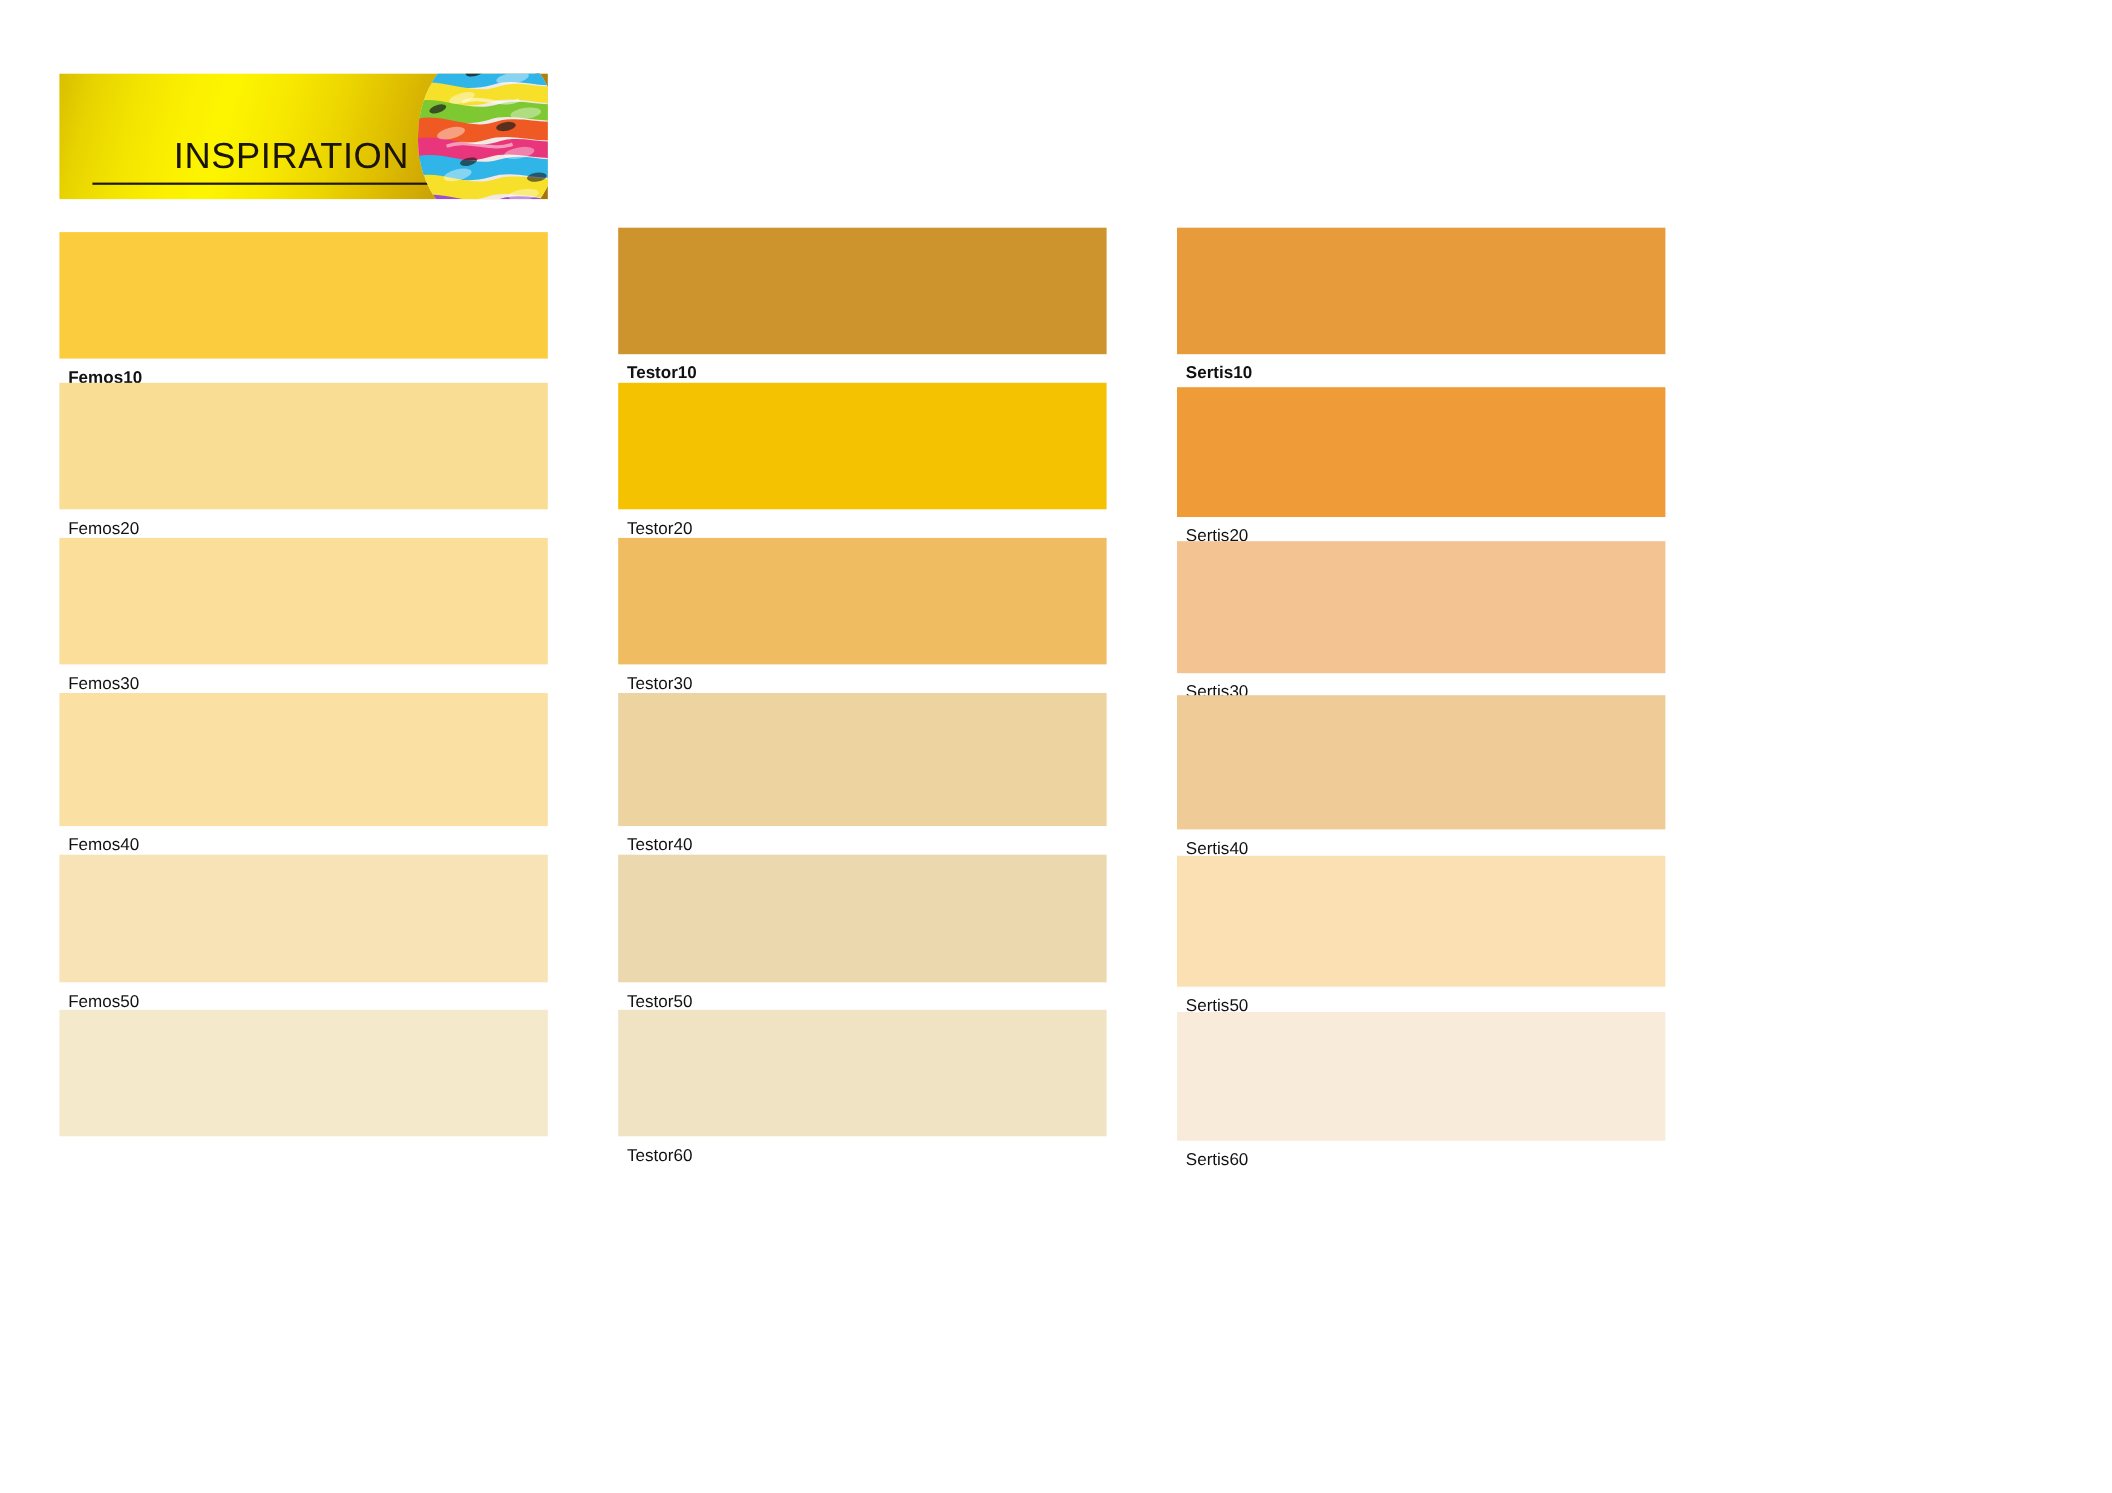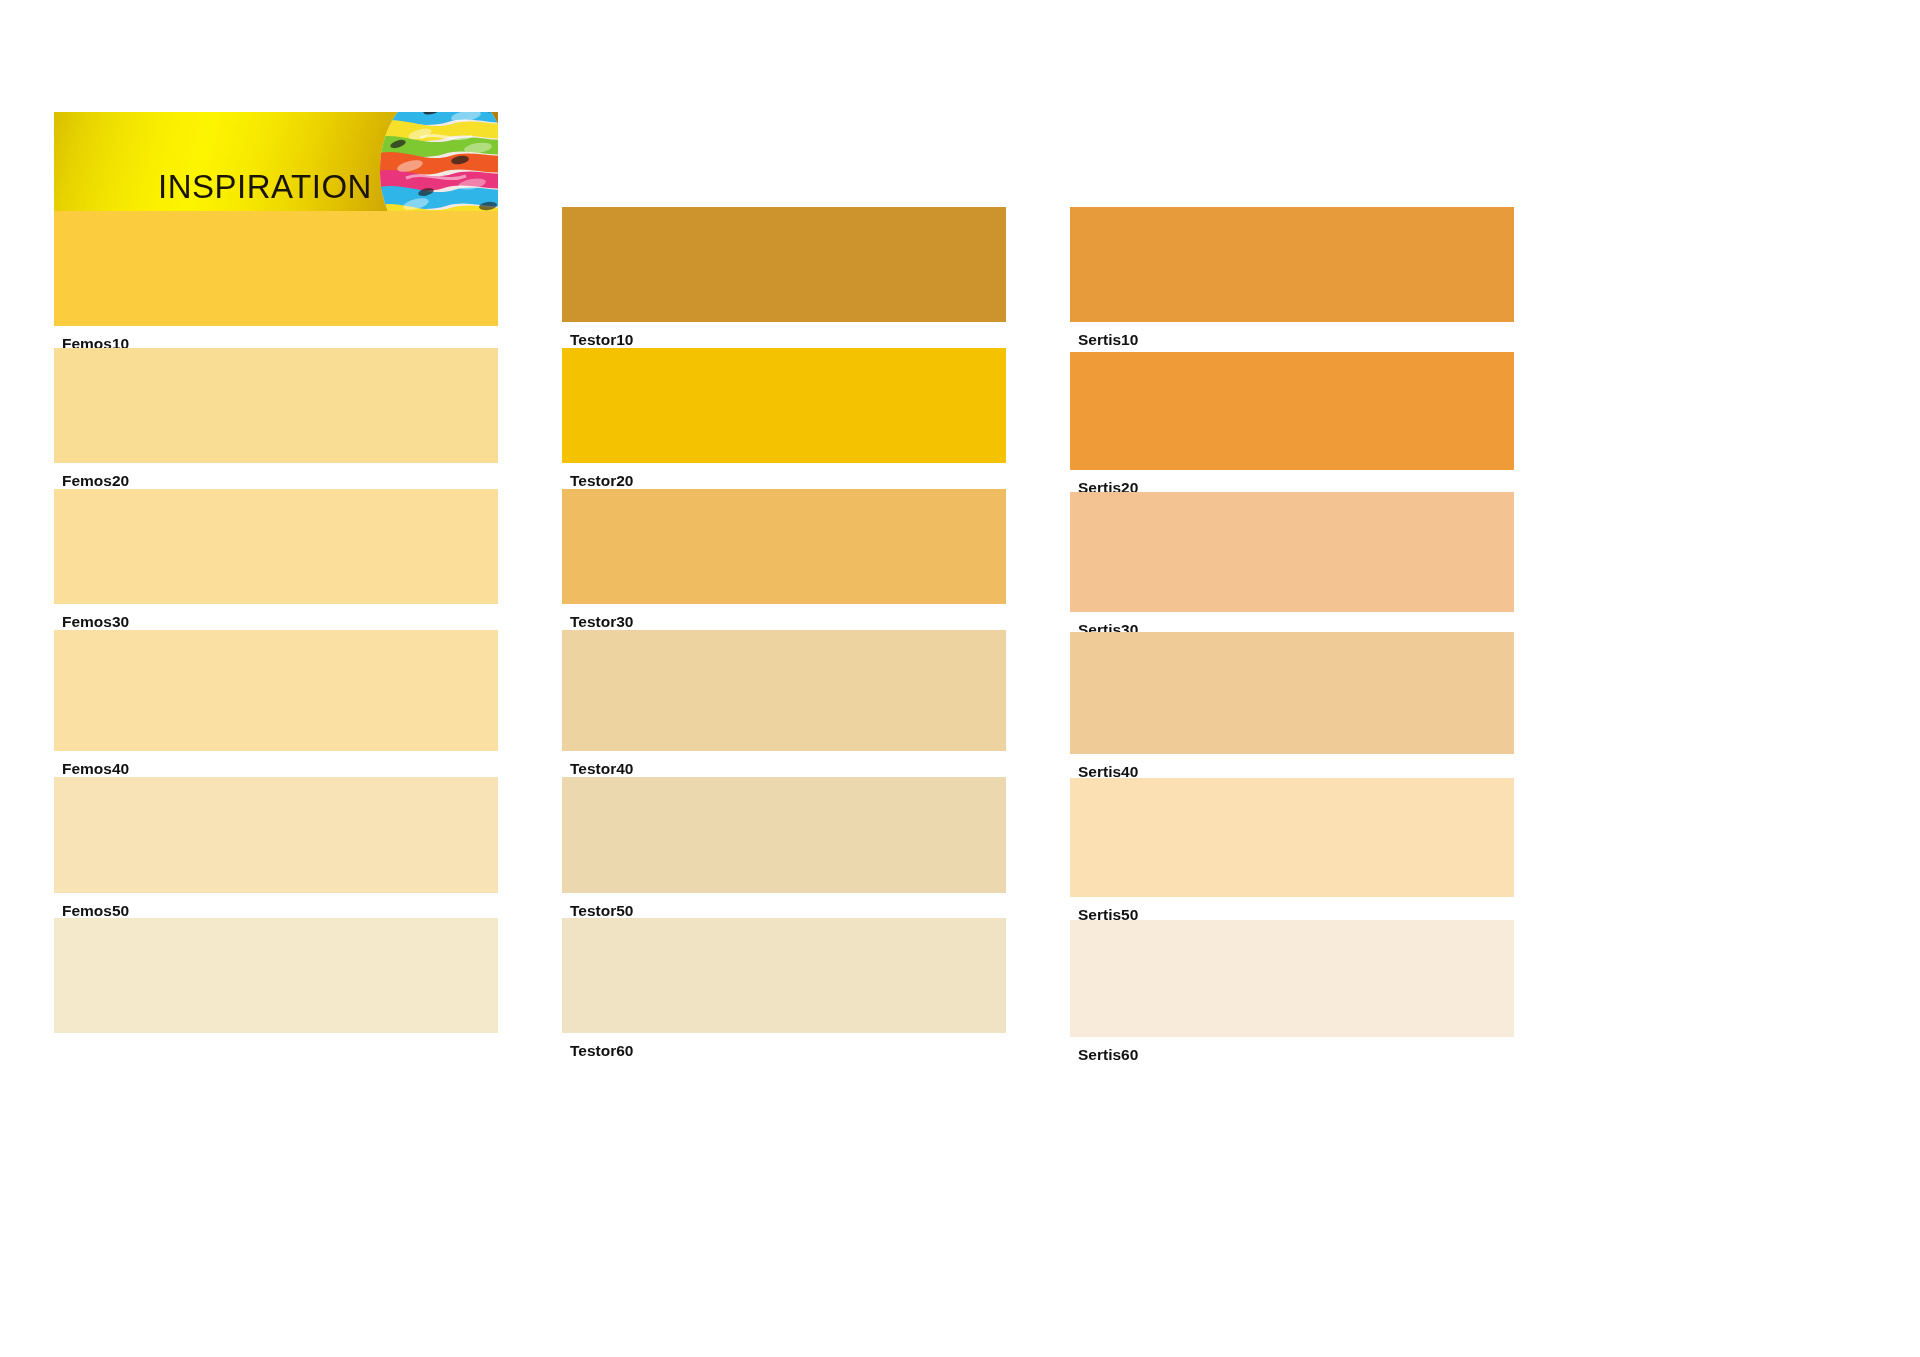--- a/index.html
+++ b/index.html
@@ -36,21 +36,20 @@
         #f3e400 16%,
         #fbf000 26%,
         #fdf500 34%,
         #f7e800 45%,
         #ecd500 56%,
         #dfbe00 66%,
         #cfa705 76%,
         #bf9109 85%,
         #b07f0d 93%,
         #a4710f 100%);
-    margin-top: 45px;
   }
   .banner-title {
     position: absolute;
     left: 0;
     right: 0;
     top: 56px;
     text-align: center;
     font-size: 33px;
     letter-spacing: 0.5px;
     color: #1a1405;
@@ -104,21 +103,20 @@
     display: block;
   }
   .swatch-label {
     font-size: 15.5px;
     color: #111111;
     line-height: 1;
     padding-top: 10px;
     padding-left: 8px;
     font-family: "Liberation Sans", sans-serif;
     white-space: nowrap;
-    font-weight: bold;
   }
   .swatch-label.bold {
     font-weight: 700;
   }
 </style>
 </head>
 <body>
 
 <div class="page">
 

